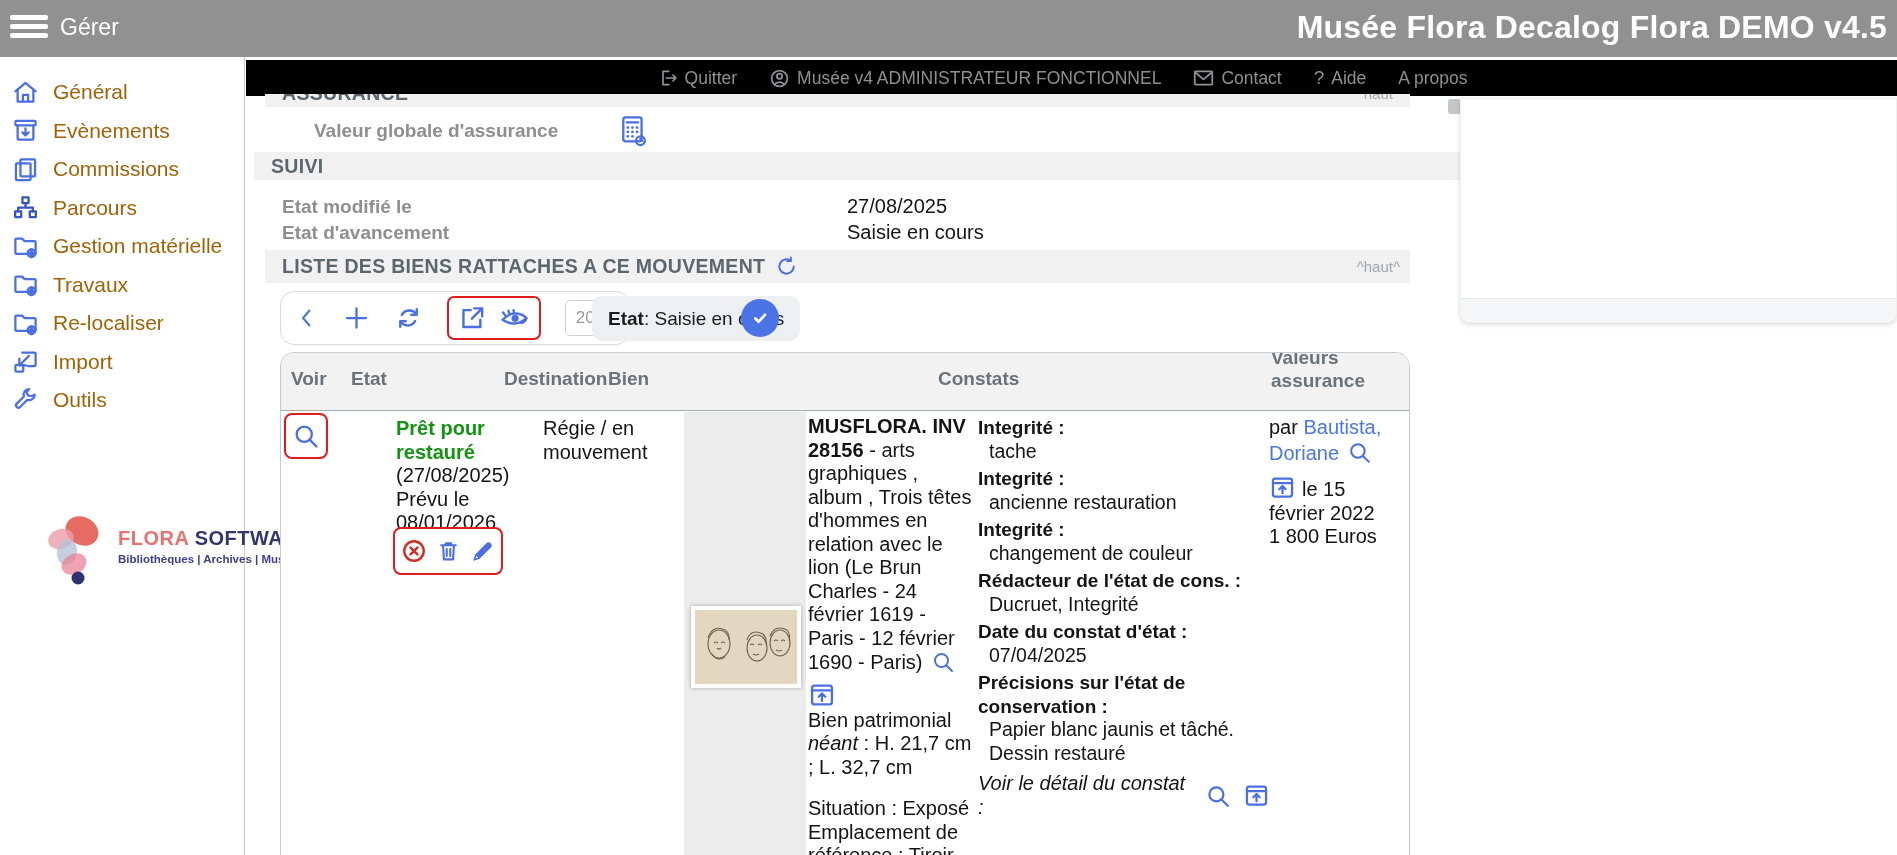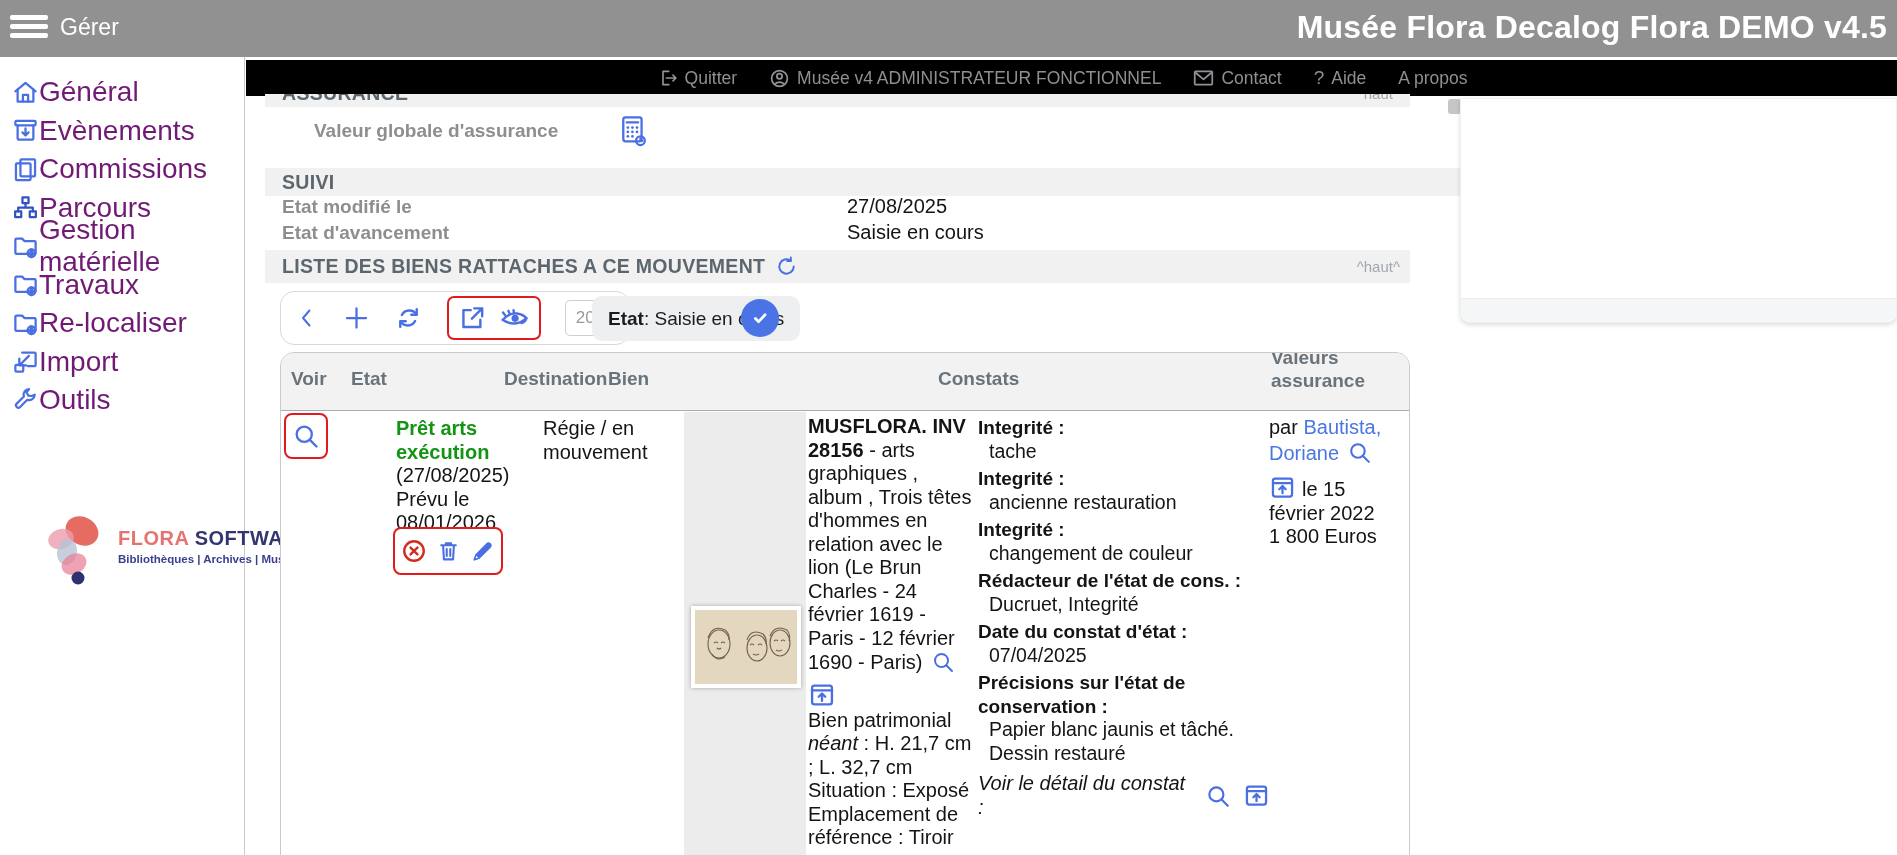--- a/index.html
+++ b/index.html
@@ -19,21 +19,21 @@
 
   
   .links{position:absolute;left:246px;top:60px;right:0;height:36px;display:flex;
          justify-content:center;align-items:center;gap:32px;padding-right:18px;background:#000000;}
   .lnk{display:flex;align-items:center;gap:7px;font-size:17.5px;color:#8f8f8f;cursor:pointer;white-space:nowrap}
   .lnk .q{font-size:19px;color:#8f9398}
 
   
   .sidebar{position:absolute;left:0;top:57px;width:245px;height:798px;background:#fff;
            border-right:1px solid #c9c9c9;box-sizing:border-box;padding-top:16px;}
-  .sitem{height:38.5px;display:flex;align-items:center;padding-left:12px;cursor:pointer;font-size:28px;color:#701a75;}
+  .sitem{height:38.5px;display:flex;align-items:center;gap:14px;padding-left:12px;cursor:pointer;font-size:21px;color:#a16207;}
   .sitem .igx{width:27px;height:27px;flex:0 0 27px}
   .logo{position:absolute;left:30px;top:448px;width:200px;}
   .logo-fly{position:absolute;left:12px;top:2px;}
   .logo-text{position:absolute;left:88px;top:22px;font-size:20px;font-weight:bold;letter-spacing:.5px;white-space:nowrap}
   .logo-text .p1{color:#e5736f}.logo-text .p2{color:#33356e}
   .logo-tag{position:absolute;left:88px;top:48px;font-size:11.5px;font-weight:bold;color:#3b3e8f;white-space:nowrap}
 
   
   .secbar{position:absolute;height:28px;background:#f1f1f2;display:flex;align-items:center;
           justify-content:space-between;box-sizing:border-box;padding:0 10px 0 17px;}
@@ -260,21 +260,21 @@
         <circle cx="12.5" cy="14.8" r="1.2"></circle>
         <circle cx="16.5" cy="14.8" r="1.2"></circle>
       <circle cx="8.5" cy="18.6" r="1.2"></circle>
         <circle cx="12.5" cy="18.6" r="1.2"></circle>
     </g>
     <circle class="ic" cx="19.5" cy="22.5" r="3.8" fill="#fff" stroke-width="1.6"></circle>
     <path class="ic" d="M19.5 20.8 V22.7 H21" stroke-width="1.4"></path>
   </svg>
 </div>
 
-<div class="secbar" style="left:265px;top:152px;width:1306px;margin-top:16px;">
+<div class="secbar" style="left:254px;top:152px;width:1306px;">
   <span class="t">SUIVI</span>
   <span class="haut">^haut^</span>
 </div>
 <div class="flabel" style="left:282px;top:196px;">Etat modifié le</div>
 <div class="fvalue" style="left:847px;top:195px;">27/08/2025</div>
 <div class="flabel" style="left:282px;top:222px;">Etat d'avancement</div>
 <div class="fvalue" style="left:847px;top:221px;">Saisie en cours</div>
 
 <div class="secbar" style="left:265px;top:250px;width:1145px;height:33px;">
   <span class="t">
@@ -350,21 +350,21 @@
   <div class="voirbox">
     <span style="cursor:pointer">
         <svg width="28" height="28" viewBox="0 0 24 24">
           <circle class="ic" stroke-width="2.4" cx="10.5" cy="10.5" r="6.5"></circle>
           <path class="ic" stroke-width="2.4" d="M15.5 15.5 L21 21"></path>
         </svg>
       </span>
   </div>
 
   <div class="cell" style="left:115px;top:64px;width:127px;">
-    <span class="green">Prêt arts exécution</span><span> (27/08/2025) Prévu le 08/01/2026</span>
+    <span class="green">Prêt pour restauré</span><span> (27/08/2025) Prévu le 08/01/2026</span>
   </div>
   <div class="redicons">
     <span style="cursor:pointer">
         <svg width="26" height="26" viewBox="0 0 24 24">
           <circle cx="12" cy="12" r="9" fill="none" stroke="#d42b20" stroke-width="2.2"></circle>
           <path d="M8.8 8.8 L15.2 15.2 M15.2 8.8 L8.8 15.2" stroke="#d42b20" stroke-width="2.2" stroke-linecap="round"></path>
         </svg>
       </span>
     <span style="cursor:pointer">
         <svg width="25" height="26" viewBox="0 0 24 24">
@@ -407,21 +407,21 @@
         </svg></span>
     <div style="margin-top:6px">
       <svg width="28" height="28" viewBox="0 0 24 24">
           <rect class="ic" stroke-width="2.2" x="3.5" y="4" width="17" height="16" rx="2"></rect>
           <path class="ic" stroke-width="2.2" d="M3.5 8 H20.5"></path>
           <path class="ic" stroke-width="2.2" d="M12 17 V11 M9.2 13.5 L12 10.7 L14.8 13.5"></path>
         </svg>
     </div>
     <div>Bien patrimonial</div>
     <div><i>néant</i><span> : H. 21,7 cm ; L. 32,7 cm</span></div>
-    <div style="">Situation : Exposé</div>
+    <div style="margin-top:18px">Situation : Exposé</div>
     <div>Emplacement de référence : Tiroir</div>
   </div>
 
   <div class="cell" style="left:697px;top:63px;width:292px;">
     <div class="citem">
         <div class="clabel">Integrité :</div>
         <div class="cvalue">tache</div>
       </div>
     <div class="citem">
         <div class="clabel">Integrité :</div>

